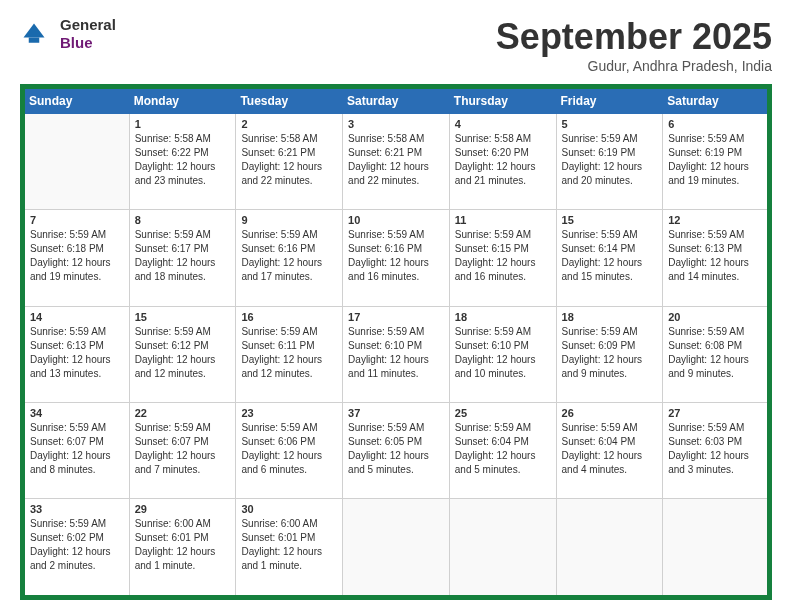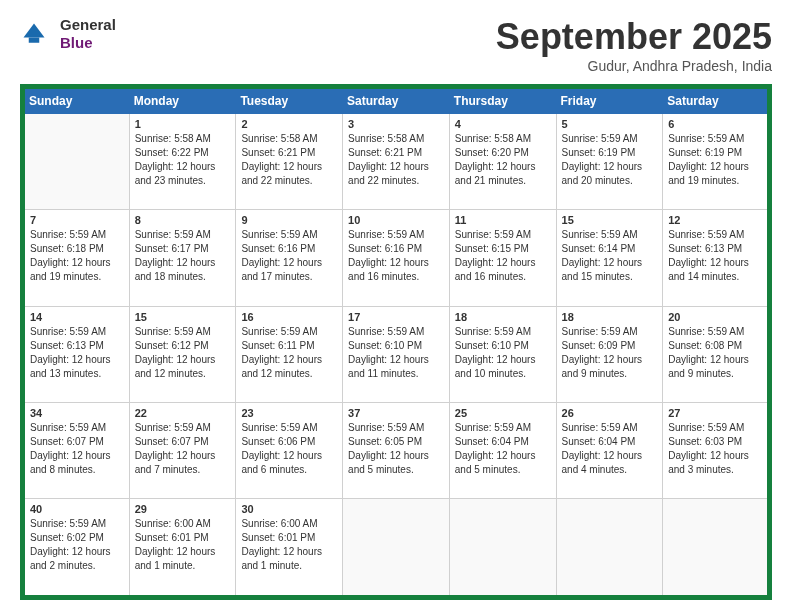--- a/index.html
+++ b/index.html
@@ -317,21 +317,21 @@
           <td>
             <span class="day-num">27</span>
             <div class="day-info" style="white-space: pre-line;">Sunrise: 5:59 AM
 Sunset: 6:03 PM
 Daylight: 12 hours
 and 3 minutes.</div>
           </td>
         </tr>
         <tr>
           <td>
-            <span class="day-num">40</span>
+            <span class="day-num">33</span>
             <div class="day-info" style="white-space: pre-line;">Sunrise: 5:59 AM
 Sunset: 6:02 PM
 Daylight: 12 hours
 and 2 minutes.</div>
           </td>
           <td>
             <span class="day-num">29</span>
             <div class="day-info" style="white-space: pre-line;">Sunrise: 6:00 AM
 Sunset: 6:01 PM
 Daylight: 12 hours

